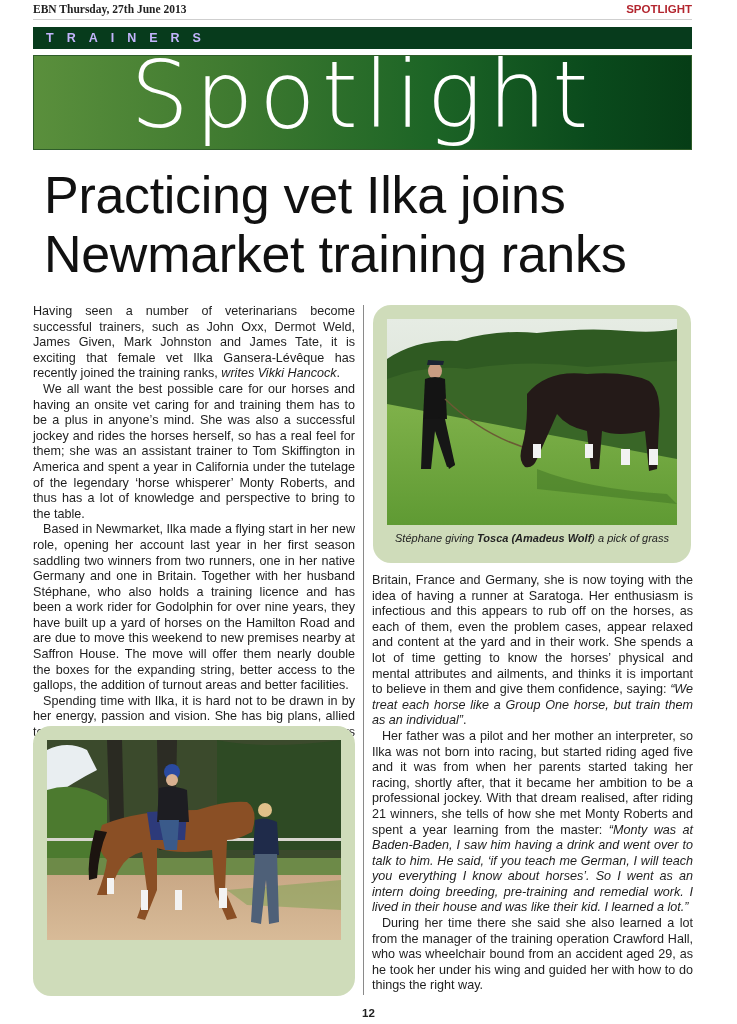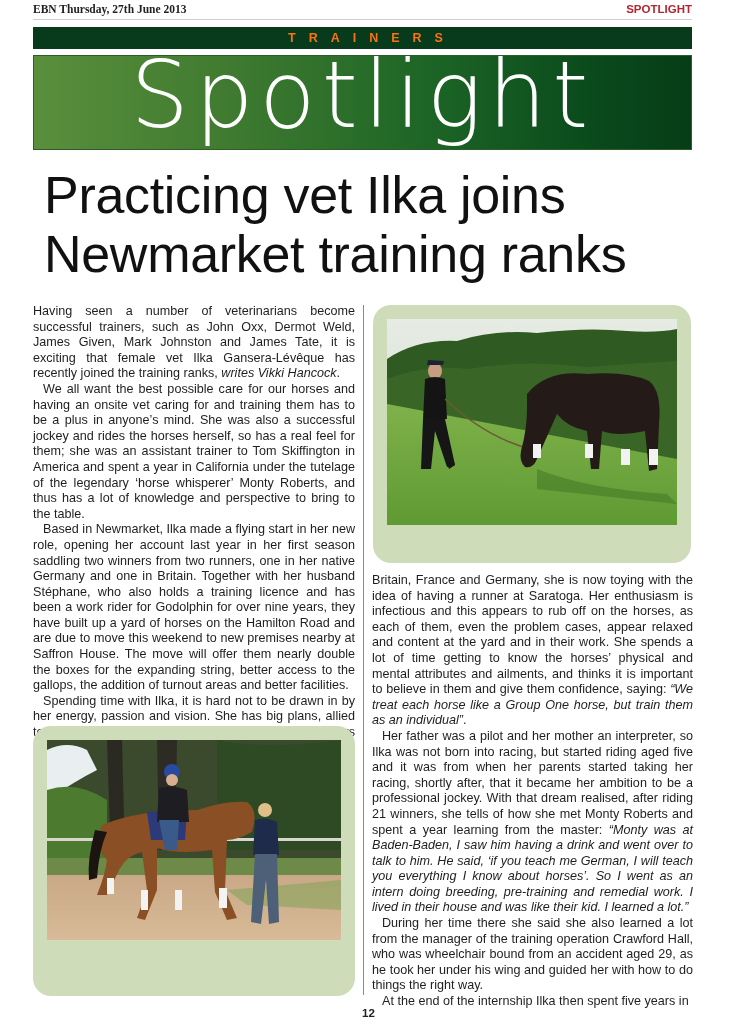--- a/index.html
+++ b/index.html
@@ -2,21 +2,21 @@
 <html><head>
 <meta charset="utf-8">
 <style>
   * { box-sizing: border-box; margin: 0; padding: 0; }
   html, body { width: 737px; height: 1024px; background: #ffffff; overflow: hidden; }
   body { position: relative; font-family: "Liberation Sans", sans-serif; color: #1a1a1a; }
   .running-head { position: absolute; left: 33px; right: 45px; top: 3px; height: 16px; display: flex; justify-content: space-between; font-size: 11.5px; font-weight: bold; }
   .running-head .left { color: #222; font-family: Liberation Serif, serif; }
   .running-head .right { color: #b3262f; }
   .head-rule { position: absolute; left: 33px; right: 45px; top: 19px; border-top: 1px solid #cfcfcf; }
-  .trainers-bar { position: absolute; left: 33px; width: 659px; top: 27px; height: 22px; background: #073b1c; color: #f97316; font-weight: bold; font-size: 12.5px; letter-spacing: 13px; text-align: center; line-height: 22px; padding-left: 19px; }
+  .trainers-bar { position: absolute; left: 33px; width: 659px; top: 27px; height: 22px; background: #073b1c; color: #c4b5fd; font-weight: bold; font-size: 12.5px; letter-spacing: 13px; text-align: left; line-height: 22px; padding-left: 13px; }
   .spotlight-banner { position: absolute; left: 33px; width: 659px; top: 55px; height: 95px; background: linear-gradient(90deg, #5a8f3c 0%, #3f7a30 30%, #1d6526 60%, #0a4a1c 85%, #063d16 100%); border: 1px solid #2f5d2a; overflow: hidden; }
   .spotlight-banner .word { position: absolute; left: 0; right: 0; top: -14px; text-align: center; color: #fff; font-family: "DejaVu Sans", sans-serif; font-weight: 200; font-size: 92px; letter-spacing: 6px; -webkit-text-stroke: 0; }
   .headline { position: absolute; left: 33px; top: 166px; width: 680px; font-size: 52px; line-height: 59px; font-weight: normal; color: #111; letter-spacing: -0.3px; margin-left: 11px; }
   .col { position: absolute; font-size: 12.6px; line-height: 15.6px; text-align: justify; color: #1e1e1e; }
   .col p { text-indent: 10px; }
   .col p.first { text-indent: 0; }
   .col-left { left: 33px; width: 322px; top: 304px; }
   .col-right { left: 372px; width: 321px; top: 573px; }
   .col-right p.cont { text-indent: 0; }
   .divider { position: absolute; left: 363px; top: 305px; height: 690px; border-left: 1px solid #8a8a8a; }
@@ -74,20 +74,21 @@
       <path d="M36 100 L58 100 L68 146 L60 148 L48 112 L44 150 L34 150 Z" fill="#161616"></path>
       <path d="M58 80 Q100 120 150 132" stroke="#6b5a35" stroke-width="1.5" fill="none"></path>
 
       <path d="M140 75 Q160 50 200 55 Q240 52 262 62 Q275 72 272 105 L270 150 L262 152 L258 112 Q230 118 215 112 L212 150 L204 150 L200 112 Q180 108 170 95 L150 140 Q146 150 138 148 Q132 142 134 132 Q140 110 140 90 Z" fill="#241a18"></path>
       <rect x="146" y="125" width="8" height="14" fill="#f2f2f2"></rect>
       <rect x="198" y="125" width="8" height="14" fill="#f2f2f2"></rect>
       <rect x="234" y="130" width="9" height="16" fill="#f2f2f2"></rect>
       <rect x="262" y="130" width="9" height="16" fill="#f2f2f2"></rect>
     </svg>
   </div>
+  <div class="caption"><span>Stéphane giving </span><b>Tosca</b><b> (</b><b>Amadeus Wolf</b><b style="font-weight:normal">) a pick of grass</b></div>
 </div>
 
 <div class="col col-left">
   <p class="first"><span>Having seen a number of veterinarians become successful trainers, such as John Oxx, Dermot Weld, James Given, Mark Johnston and James Tate, it is exciting that female vet Ilka Gansera-Lévêque has recently joined the training ranks, </span><i>writes Vikki Hancock</i><span>.</span></p>
   <p>We all want the best possible care for our horses and having an onsite vet caring for and training them has to be a plus in anyone’s mind. She was also a successful jockey and rides the horses herself, so has a real feel for them; she was an assistant trainer to Tom Skiffington in America and spent a year in California under the tutelage of the legendary ‘horse whisperer’ Monty Roberts, and thus has a lot of knowledge and perspective to bring to the table.</p>
   <p>Based in Newmarket, Ilka made a flying start in her new role, opening her account last year in her first season saddling two winners from two runners, one in her native Germany and one in Britain. Together with her husband Stéphane, who also holds a training licence and has been a work rider for Godolphin for over nine years, they have built up a yard of horses on the Hamilton Road and are due to move this weekend to new premises nearby at Saffron House. The move will offer them nearly double the boxes for the expanding string, better access to the gallops, the addition of turnout areas and better facilities.</p>
   <p>Spending time with Ilka, it is hard not to be drawn in by her energy, passion and vision. She has big plans, allied to logical methodology, and, after already having runners in</p>
 </div>
 
 <div class="divider"></div>
@@ -131,16 +132,15 @@
       <path d="M208 80 Q218 76 230 82 L232 115 L206 115 Z" fill="#1f2b4a"></path>
       <path d="M208 114 L230 114 L232 182 L222 184 L219 140 L214 184 L204 182 Z" fill="#4e6078"></path>
     </svg>
   </div>
 </div>
 
 <div class="col col-right">
   <p class="cont"><span>Britain, France and Germany, she is now toying with the idea of having a runner at Saratoga. Her enthusiasm is infectious and this appears to rub off on the horses, as each of them, even the problem cases, appear relaxed and content at the yard and in their work. She spends a lot of time getting to know the horses’ physical and mental attributes and ailments, and thinks it is important to believe in them and give them confidence, saying: </span><i>“We treat each horse like a Group One horse, but train them as an individual”</i><span>.</span></p>
   <p><span>Her father was a pilot and her mother an interpreter, so Ilka was not born into racing, but started riding aged five and it was from when her parents started taking her racing, shortly after, that it became her ambition to be a professional jockey. With that dream realised, after riding 21 winners, she tells of how she met Monty Roberts and spent a year learning from the master: </span><i>“Monty was at Baden-Baden, I saw him having a drink and went over to talk to him. He said, ‘if you teach me German, I will teach you everything I know about horses’. So I went as an intern doing breeding, pre-training and remedial work. I lived in their house and was like their kid. I learned a lot.”</i></p>
   <p>During her time there she said she also learned a lot from the manager of the training operation Crawford Hall, who was wheelchair bound from an accident aged 29, as he took her under his wing and guided her with how to do things the right way.</p>
-  <p>At the end of the internship Ilka then spent five years in</p>
 </div>
 
 <div class="page-number">12</div>
 
 </body></html>

